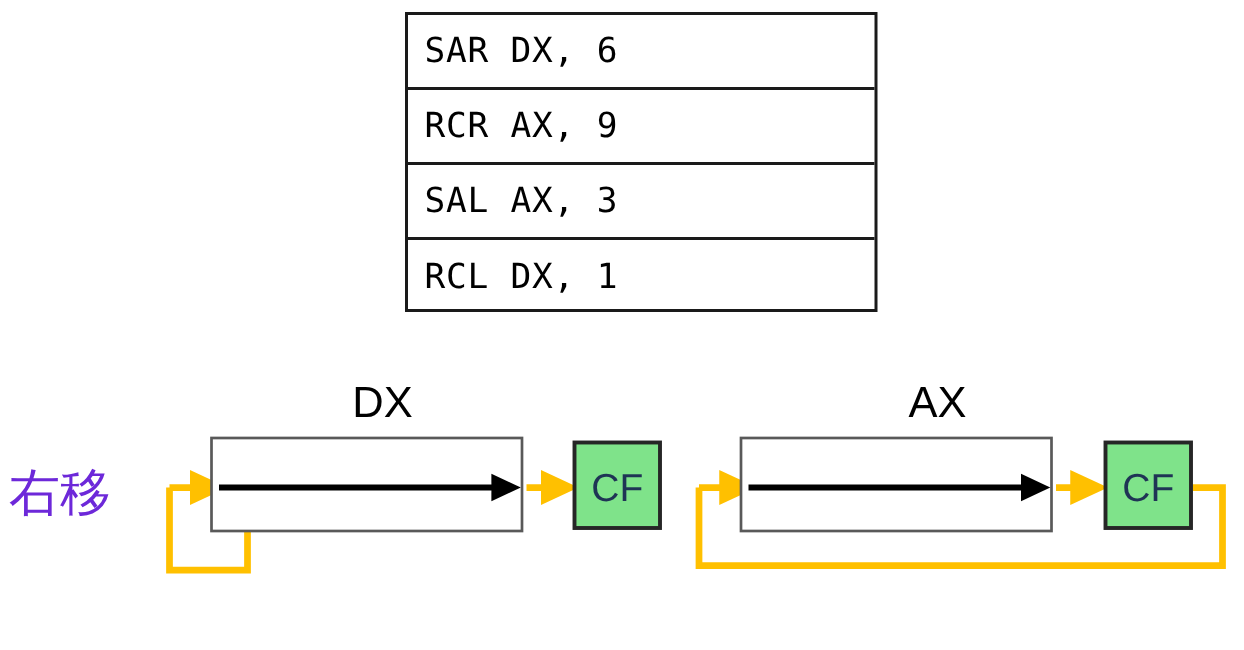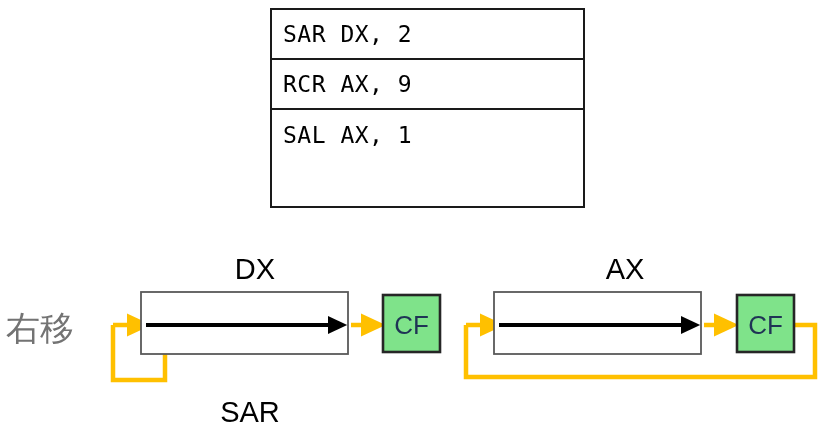--- a/index.html
+++ b/index.html
@@ -55,21 +55,21 @@
   }
   #diagram-svg {
     position: absolute;
     left: 0;
     top: 0;
   }
   .cjk-label {
     position: absolute;
     font-family: "DejaVu Serif", "Liberation Serif", serif;
     font-size: 34px;
-    color: #737373;
+    color: #6d28d9;
     white-space: nowrap;
   }
   .reg-label {
     position: absolute;
     font-family: "Liberation Sans", sans-serif;
     font-size: 29px;
     color: #000000;
     white-space: nowrap;
     text-align: center;
   }
@@ -85,38 +85,40 @@
     font-family: "Liberation Sans", sans-serif;
     font-size: 26px;
     fill: #1f3455;
   }
 </style>
 </head>
 <body>
 
 <div id="instruction-table">
   <div class="row">
-    <span class="cell-text">SAR DX, 2</span>
+    <span class="cell-text">SAR DX, 6</span>
   </div>
   <div class="row">
     <span class="cell-text">RCR AX, 9</span>
   </div>
   <div class="row">
-    <span class="cell-text">SAL AX, 1</span>
+    <span class="cell-text">SAL AX, 3</span>
+  </div>
+  <div class="row">
+    <span class="cell-text">RCL DX, 1</span>
   </div>
 </div>
 
 <div id="diagram-area">
 
   <div class="cjk-label" style="left:6px; top:58px;">右移</div>
 
   <div class="reg-label" style="left:205px; top:5px; width:100px;">DX</div>
   <div class="reg-label" style="left:575px; top:5px; width:100px;">AX</div>
 
-  <div class="op-label" style="left:200px; top:148px; width:100px;">SAR</div>
 
   <svg id="diagram-svg" width="829" height="185" viewBox="0 0 829 185">
     <defs>
       <marker id="orangeHead" markerWidth="6" markerHeight="6" refX="3.0" refY="3" orient="auto" markerUnits="strokeWidth">
         <path d="M0,0.4 L5.6,3 L0,5.6 z" fill="#FFC000"></path>
       </marker>
       <marker id="blackHead" markerWidth="5.2" markerHeight="5.2" refX="2.6" refY="2.6" orient="auto" markerUnits="strokeWidth">
         <path d="M0,0.3 L4.9,2.6 L0,4.9 z" fill="#000000"></path>
       </marker>
     </defs>

